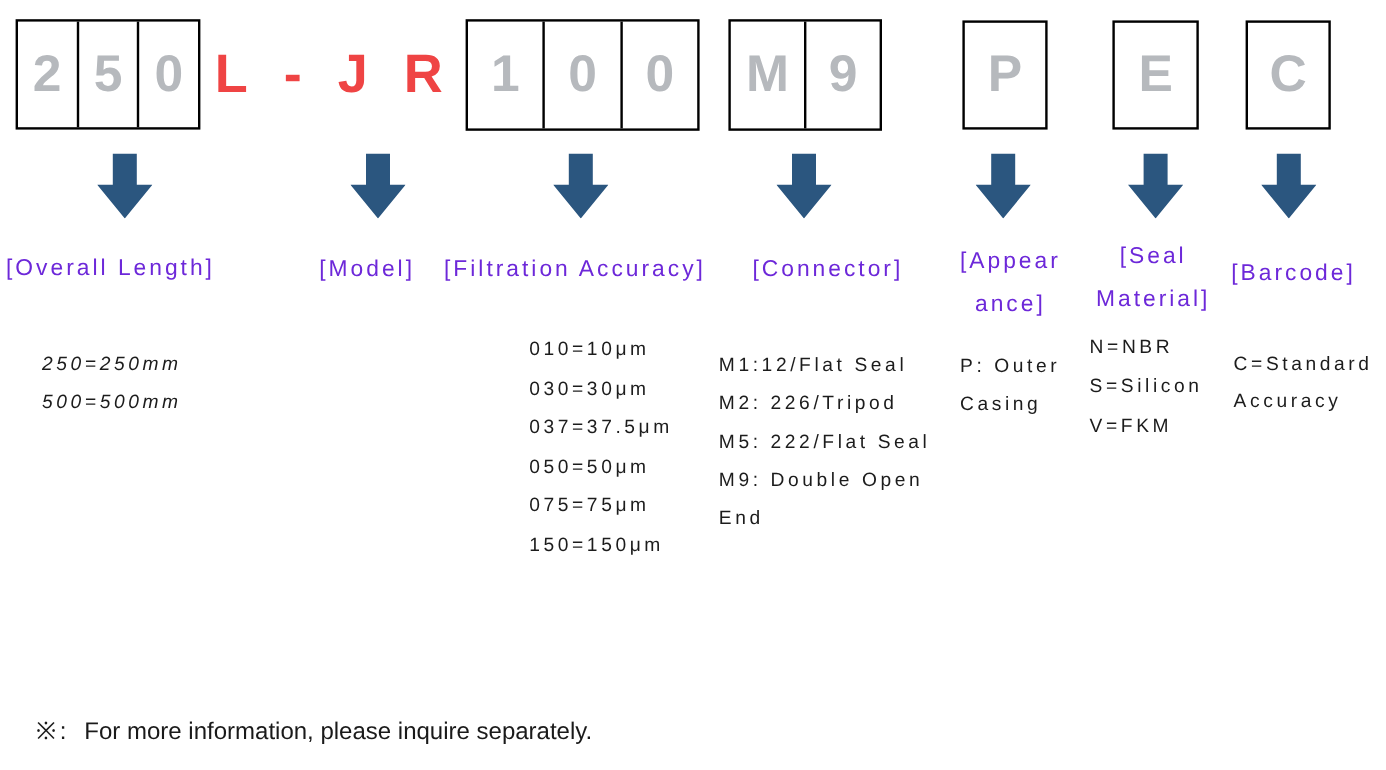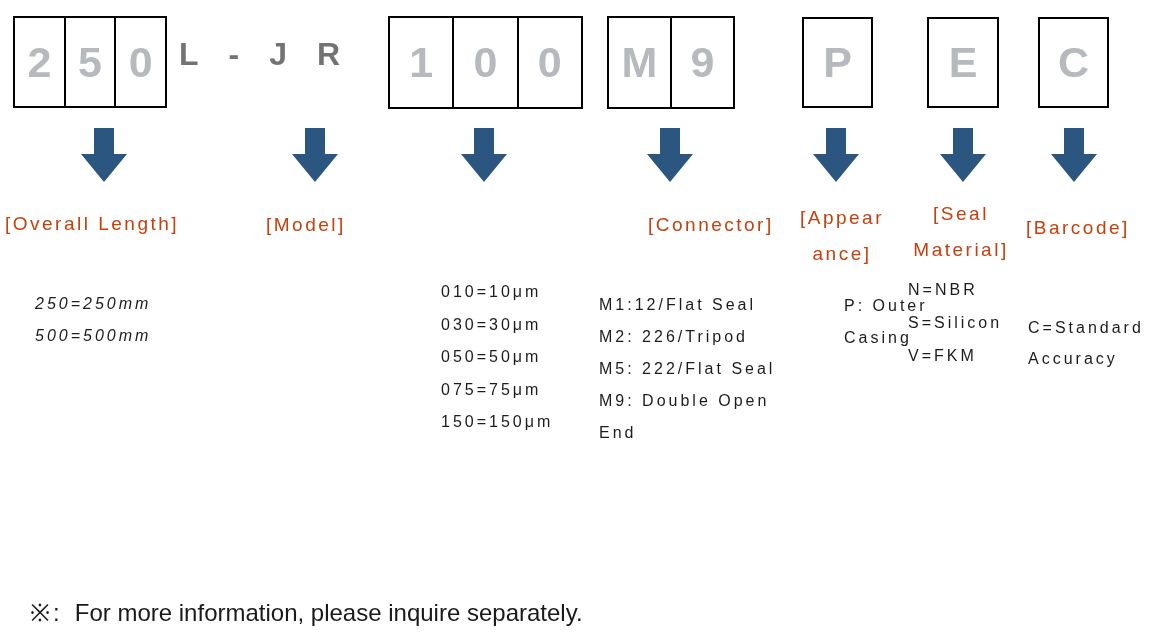--- a/index.html
+++ b/index.html
@@ -25,46 +25,46 @@
     justify-content: center;
     font-weight: bold;
     font-size: 43px;
     color: #b6b9bd;
     font-family: "Liberation Sans", sans-serif;
   }
   .codebox .cell + .cell { border-left: 2px solid #000000; }
   .model-code {
     position: absolute;
     font-weight: bold;
-    font-size: 32px;
+    font-size: 45px;
     letter-spacing: 30px;
-    color: #737373;
+    color: #ef4444;
     white-space: nowrap;
   }
   .arrow { position: absolute; width: 46px; height: 54px; }
   .seg-label {
     position: absolute;
     font-size: 19px;
     letter-spacing: 2.5px;
-    color: #c2410c;
+    color: #6d28d9;
     white-space: nowrap;
   }
   .seg-label.two-line { text-align: center; line-height: 36px; white-space: nowrap; }
   .opt-list {
     position: absolute;
     font-size: 16px;
     letter-spacing: 3px;
     color: #1c1c1c;
     white-space: nowrap;
   }
   .footnote {
     position: absolute;
     left: 30px;
     top: 595px;
-    font-size: 24px;
+    font-size: 20px;
     color: #1a1a1a;
     white-space: nowrap;
   }
   .footnote .marker { letter-spacing: 3px; }
   .footnote .note-text { margin-left: 12px; }
 </style>
 </head>
 <body>
 
 <div class="canvas">
@@ -131,64 +131,66 @@
       </svg>
   </span>
   <span class="arrow" style="left:1051px; top:128px;">
     <svg width="46" height="54" viewBox="0 0 46 54">
         <path d="M13 0 H33 V26 H46 L23 54 L0 26 H13 Z" fill="#2b567f"></path>
       </svg>
   </span>
 
   <div class="seg-label" style="left:5px; top:213px;">[Overall Length]</div>
   <div class="seg-label" style="left:266px; top:214px;">[Model]</div>
-  <div class="seg-label" style="left:648px; top:214px;">[Connector]</div>
+  <div class="seg-label" style="left:370px; top:214px;">[Filtration Accuracy]</div>
+  <div class="seg-label" style="left:627px; top:214px;">[Connector]</div>
   <div class="seg-label two-line" style="left:900px; top:196px; width:122px;">
     <div>[Seal</div>
     <div>Material]</div>
   </div>
   <div class="seg-label two-line" style="left:790px; top:200px; width:104px;">
     <div>[Appear</div>
     <div>ance]</div>
   </div>
   <div class="seg-label" style="left:1026px; top:217px;">[Barcode]</div>
 
   <div class="opt-list" style="left:35px; top:288px; line-height:32px;font-style:italic;">
     <div>250=250mm</div>
     <div>500=500mm</div>
   </div>
 
   <div class="opt-list" style="left:441px; top:276px; line-height:32.5px;">
     <div>010=10μm</div>
     <div>030=30μm</div>
+    <div>037=37.5μm</div>
     <div>050=50μm</div>
     <div>075=75μm</div>
     <div>150=150μm</div>
   </div>
 
   <div class="opt-list" style="left:599px; top:289px; line-height:32px;">
     <div>M1:12/Flat Seal</div>
     <div>M2: 226/Tripod</div>
     <div>M5: 222/Flat Seal</div>
     <div>M9: Double Open</div>
     <div>End</div>
   </div>
 
-  <div class="opt-list" style="left:800px; top:290px; line-height:31.5px;margin-left:44px;">
+  <div class="opt-list" style="left:800px; top:290px; line-height:31.5px;">
     <div>P: Outer</div>
     <div>Casing</div>
   </div>
 
   <div class="opt-list" style="left:908px; top:273px; line-height:33px;">
     <div>N=NBR</div>
     <div>S=Silicon</div>
     <div>V=FKM</div>
   </div>
 
-  <div class="opt-list" style="left:1028px; top:288px; line-height:31px;margin-top:24px;">
+  <div class="opt-list" style="left:1028px; top:288px; line-height:31px;">
     <div>C=Standard</div>
     <div>Accuracy</div>
   </div>
 
   <div class="footnote">
     <span class="marker">※:</span><span class="note-text">For more information, please inquire separately.</span>
   </div>
 
 </div>
 

